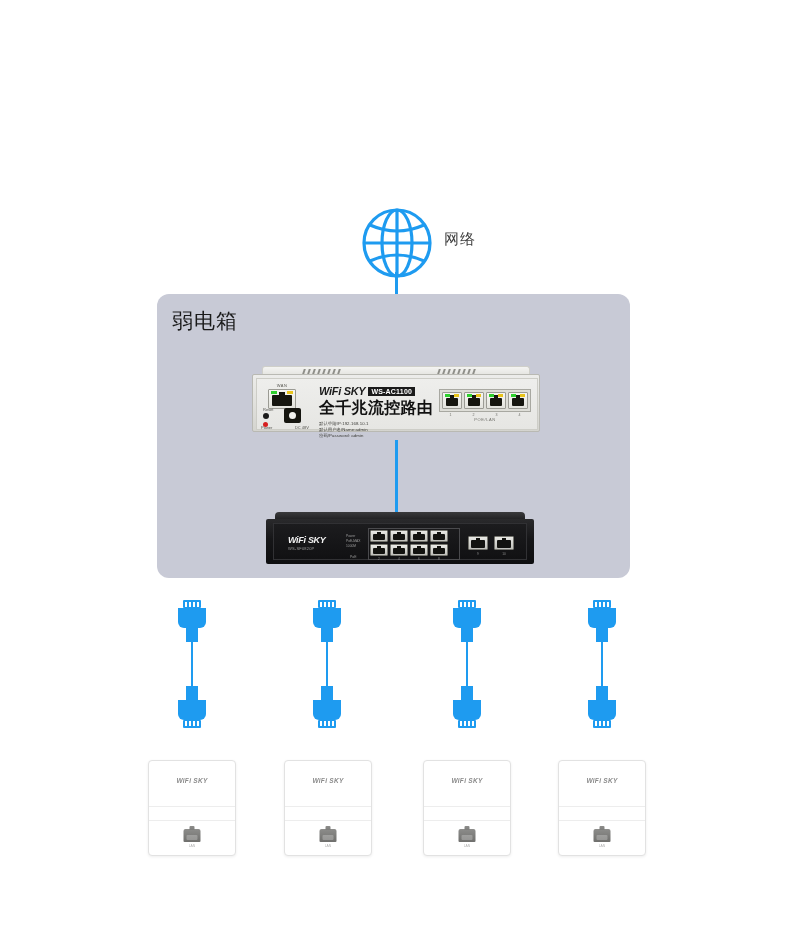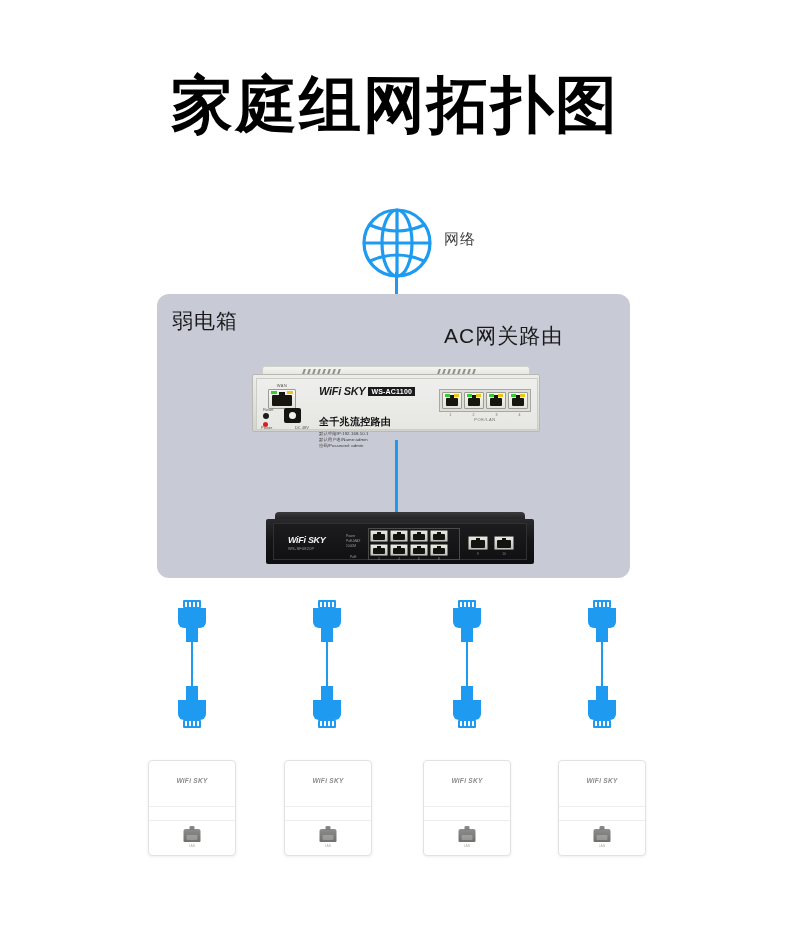--- a/index.html
+++ b/index.html
@@ -113,21 +113,21 @@
   .brandblock { position: absolute; left: 62px; top: 6px; }
   .brandline { display: flex; align-items: center; gap: 3px; }
   .brand-wifisky {
     font-size: 11px; font-weight: bold; font-style: italic;
     color: #1a1a1a; letter-spacing: -0.3px;
   }
   .model-chip {
     font-size: 7px; font-weight: bold; color: #ffffff; background: #1a1a1a;
     padding: 1px 3px; letter-spacing: .2px;
   }
-  .brand-cn { font-size: 10px; font-weight: bold; color: #111; margin-top: 18px; letter-spacing: .3px; }
+  .brand-cn { font-size: 16px; font-weight: bold; color: #111; margin-top: 1px; letter-spacing: .3px; }
   .meta { margin-top: 2px; }
   .meta div { font-size: 4.3px; color: #3a3a36; line-height: 1.45; letter-spacing: .1px; }
   .lanblock { position: absolute; right: 6px; top: 10px; }
   .lanports {
     display: flex; gap: 2px; padding: 2px;
     background: #dedeD8; border: 1px solid #a8a8a1;
   }
   .lanports .rj45 { margin: 0; width: 20px; height: 17px; }
   .lanports .rj45 .led { width: 5px; height: 3px; }
   .lan-nums {
@@ -235,41 +235,39 @@
   .room-label {
     position: absolute; width: 120px; text-align: center;
     font-size: 20px; color: #1a1a1a; letter-spacing: 2px;
   }
 </style>
 </head>
 <body>
 
 <div id="stage">
 
-  <div class="page-title">家庭组网拓扑图</div>
 
   <div class="globe-wrap">
     <svg width="74" height="74" viewBox="0 0 74 74" aria-hidden="true">
       <g fill="none" stroke="#1E9BF0" stroke-width="3.2">
         <circle cx="37" cy="37" r="33"></circle>
         <ellipse cx="37" cy="37" rx="15" ry="33"></ellipse>
         <line x1="4" y1="37" x2="70" y2="37"></line>
         <line x1="37" y1="4" x2="37" y2="70"></line>
         <path d="M10 19 Q37 31 64 19"></path>
         <path d="M10 55 Q37 43 64 55"></path>
       </g>
     </svg>
   </div>
   <div class="net-label">网络</div>
 
   <div class="vline vline-internet"></div>
 
   <div class="cabinet"></div>
   <div class="cabinet-label">弱电箱</div>
-  <div class="router-label">AC网关路由</div>
 
   <div class="router">
     <div class="router-top">
       <div class="vent-row vent-left">
         <span></span>
           <span></span>
           <span></span>
           <span></span>
           <span></span>
           <span></span>

